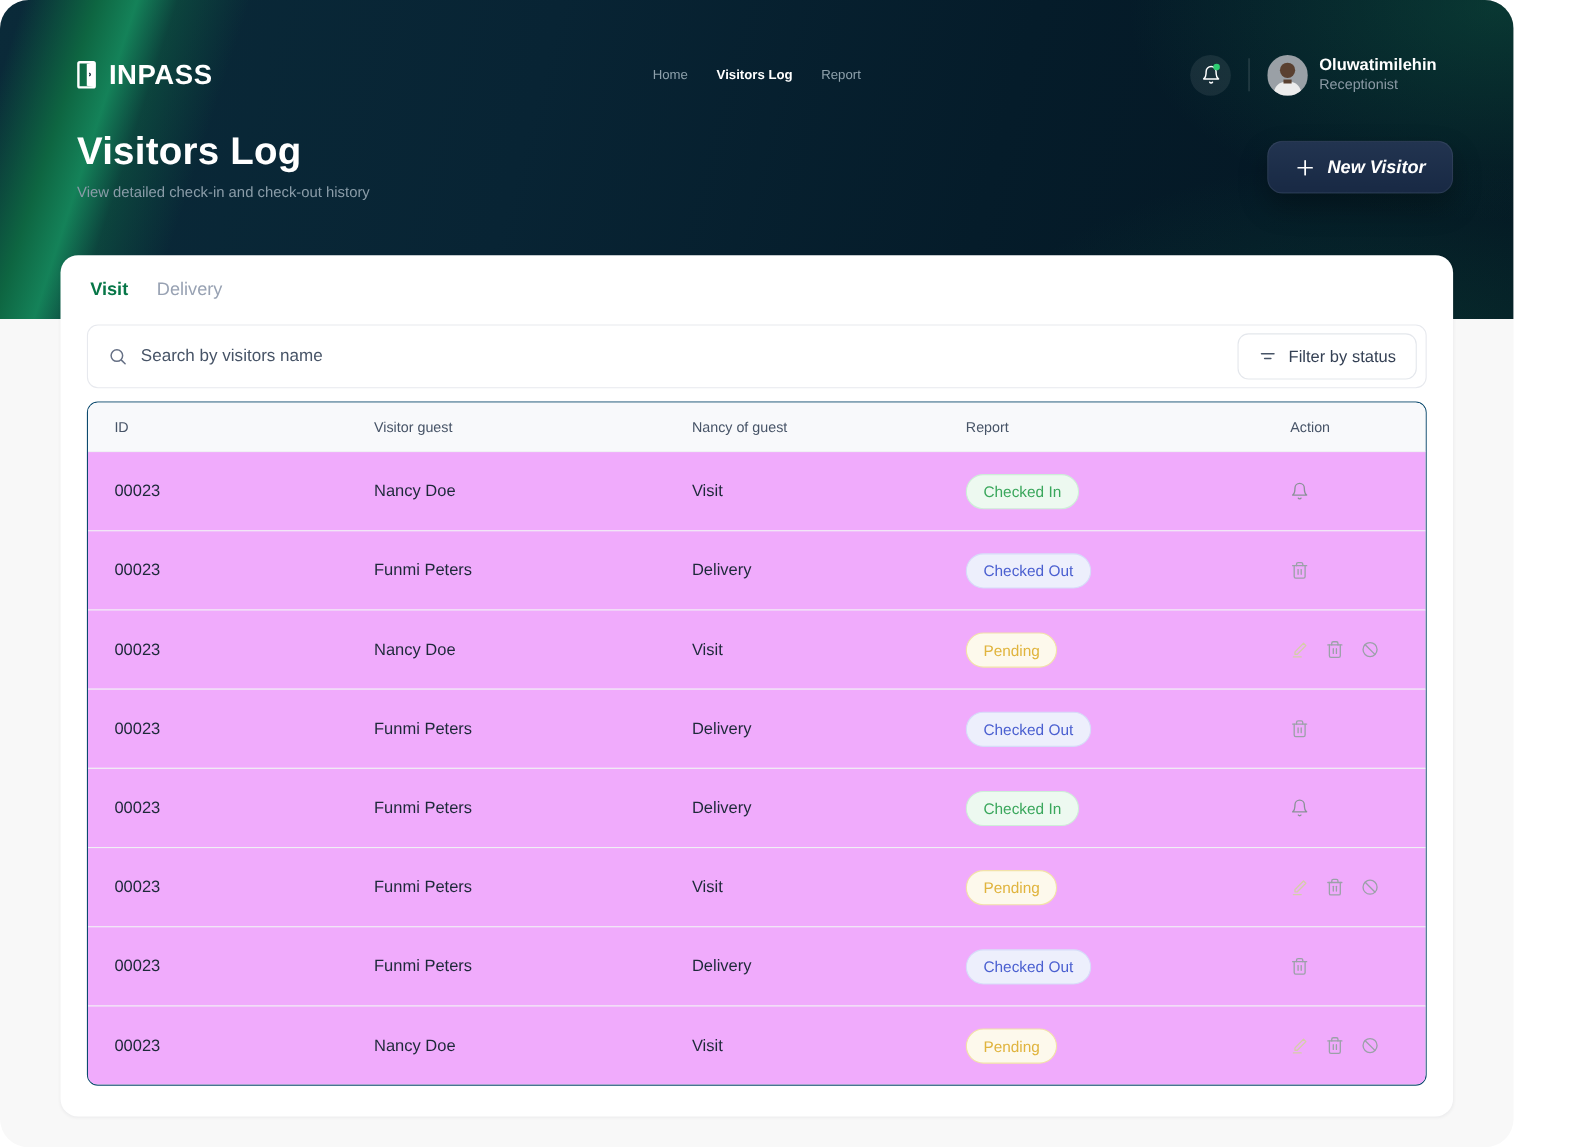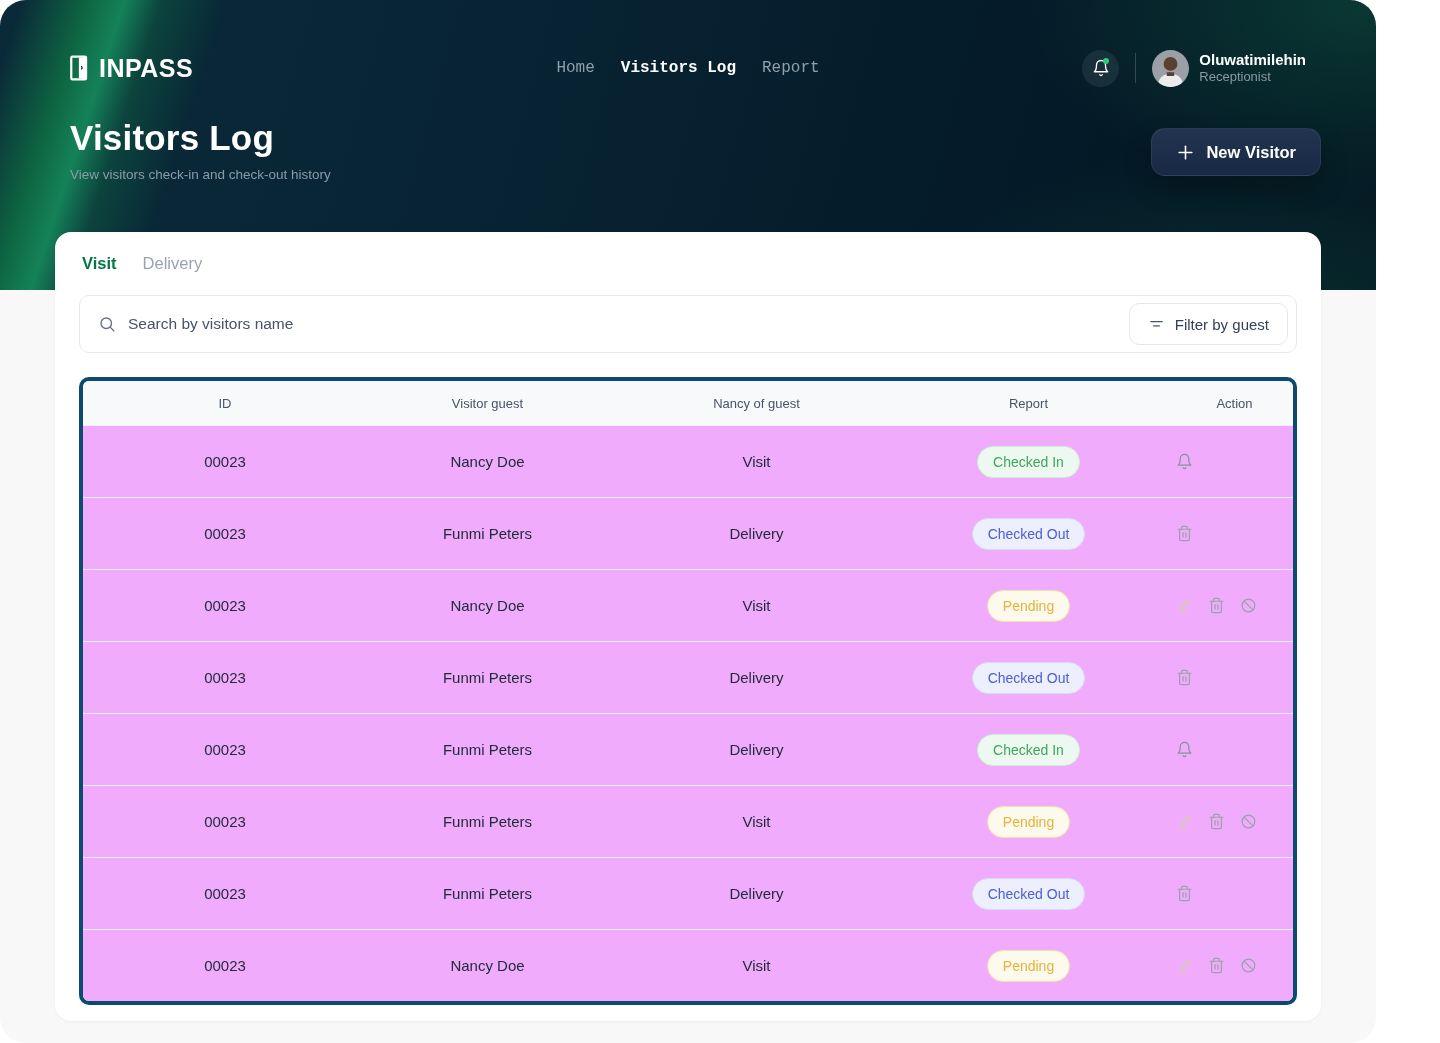--- a/index.html
+++ b/index.html
@@ -19,21 +19,21 @@
       linear-gradient(108deg, transparent 1.5%, rgba(14,105,66,0.95) 6%, rgba(24,160,100,0.75) 8.5%, rgba(16,110,70,0.4) 11%, transparent 15.5%),
       linear-gradient(105deg, #0a2a39 0%, #082434 35%, #051c2a 65%, #041622 100%);
   }
   .hero-bar {
     display: flex; align-items: center; height: 48px; padding: 0 70px;
     position: relative; top: 44px;
   }
   .logo { display: flex; align-items: center; gap: 7px; }
   .logo-text { font-size: 25px; font-weight: 800; letter-spacing: 0.5px; color: #fff; }
   .nav { position: absolute; left: 0; right: 0; display: flex; justify-content: center; gap: 26px; }
-  .nav-item { font-size: 16px; color: #8da0ab; cursor: pointer; font-family: Liberation Mono, monospace; }
+  .nav-item { font-size: 12px; color: #8da0ab; cursor: pointer; }
   .nav-item.active { color: #fff; font-weight: 700; }
   .hero-right { margin-left: auto; display: flex; align-items: center; gap: 16px; position: relative; z-index: 2; }
   .bell-btn {
     width: 37px; height: 37px; border-radius: 50%;
     background: rgba(255,255,255,0.08); display: flex; align-items: center; justify-content: center;
     position: relative; cursor: pointer;
   }
   .bell-dot { position: absolute; top: 8px; right: 10px; width: 6px; height: 6px; border-radius: 50%; background: #2ecc71; }
   .vdivider { width: 1px; height: 30px; background: rgba(255,255,255,0.18); }
   .user { display: flex; align-items: center; gap: 10px; cursor: pointer; }
@@ -46,20 +46,21 @@
     display: flex; align-items: flex-start; padding: 0 55px 0 70px;
   }
   .page-title { font-size: 35px; font-weight: 800; letter-spacing: 0.2px; }
   .page-subtitle { margin-top: 9px; font-size: 13.5px; color: #8a9ca8; }
   .new-visitor-btn {
     margin-left: auto; margin-top: 10px; height: 48px; padding: 0 24px;
     display: flex; align-items: center; gap: 11px; border: 1px solid rgba(255,255,255,0.07);
     border-radius: 14px; cursor: pointer; color: #fff; font-size: 16.5px; font-weight: 600;
     background: linear-gradient(180deg, #223450 0%, #182944 100%);
     box-shadow: 0 12px 26px rgba(0,0,0,0.28);
+    font-style: italic;
   }
 
   
   .card {
     position: relative; margin: -58px 55px 0; background: #fff;
     border-radius: 16px; padding: 22px 24px 16px;
     box-shadow: 0 1px 3px rgba(16,24,40,0.05);
     min-height: 783px;
   }
   .tabs { display: flex; gap: 26px; padding-left: 3px; }
@@ -76,21 +77,21 @@
     font-family: "Liberation Sans", sans-serif; background: transparent;
   }
   .search-input::placeholder { color: #475467; opacity: 1; }
   .filter-btn {
     height: 42px; padding: 0 18px; border: 1px solid #e4e7ec; border-radius: 10px;
     display: flex; align-items: center; gap: 10px; background: #fff; cursor: pointer;
     font-size: 15px; color: #344054; font-family: "Liberation Sans", sans-serif;
   }
 
   
-  .table { margin-top: 24px; border: 4px solid #0c4a6e; border-radius: 10px; overflow: hidden; text-align: center; }
+  .table { margin-top: 12px; border: 1px solid #0c4a6e; border-radius: 10px; overflow: hidden; }
   .trow { display: grid; grid-template-columns: 236px 289px 249px 295px 1fr; align-items: center; padding-left: 24px; }
   .thead { background: #f8f9fb; height: 44px; }
   .thead .tcell { font-size: 13px; color: #475467; }
   .tbody-row { height: 72px; border-top: 1px solid #f0f1f4; background: #f0abfc; }
   .tcell { font-size: 15px; color: #1d2939; }
   .badge {
     display: inline-flex; align-items: center; padding: 7px 15px; border-radius: 999px;
     font-size: 14px; border: 1px solid transparent;
   }
   .actions { display: flex; align-items: center; gap: 15px; }
@@ -149,21 +150,21 @@
             <div class="user-name">Oluwatimilehin</div>
             <div class="user-role">Receptionist</div>
           </div>
         </div>
       </div>
     </div>
 
     <div class="hero-title-row">
       <div>
         <div class="page-title">Visitors Log</div>
-        <div class="page-subtitle">View visitors check-in and check-out history</div>
+        <div class="page-subtitle">View detailed check-in and check-out history</div>
       </div>
       <button class="new-visitor-btn">
         <span style="display:inline-flex;width:19px;height:19px;color:#fff;">
           <svg viewBox="0 0 24 24" fill="none" stroke="currentColor" stroke-width="2" stroke-linecap="round">
             <line x1="12" y1="4" x2="12" y2="20"></line>
               <line x1="4" y1="12" x2="20" y2="12"></line>
           </svg>
         </span>
         <span>New Visitor</span>
       </button>
@@ -186,21 +187,21 @@
         </span>
         <input class="search-input" type="text" placeholder="Search by visitors name" style="">
       </div>
       <button class="filter-btn">
         <span style="display:inline-flex;width:17px;height:17px;color:#475467;">
           <svg viewBox="0 0 24 24" fill="none" stroke="currentColor" stroke-width="1.9" stroke-linecap="round">
             <line x1="4" y1="8" x2="20" y2="8"></line>
               <line x1="8" y1="14" x2="16" y2="14"></line>
           </svg>
         </span>
-        <span>Filter by guest</span>
+        <span>Filter by status</span>
       </button>
     </div>
 
     <div class="table">
       <div class="trow thead">
         <div class="tcell">ID</div>
         <div class="tcell">Visitor guest</div>
         <div class="tcell">Nancy of guest</div>
         <div class="tcell">Report</div>
         <div class="tcell">Action</div>

